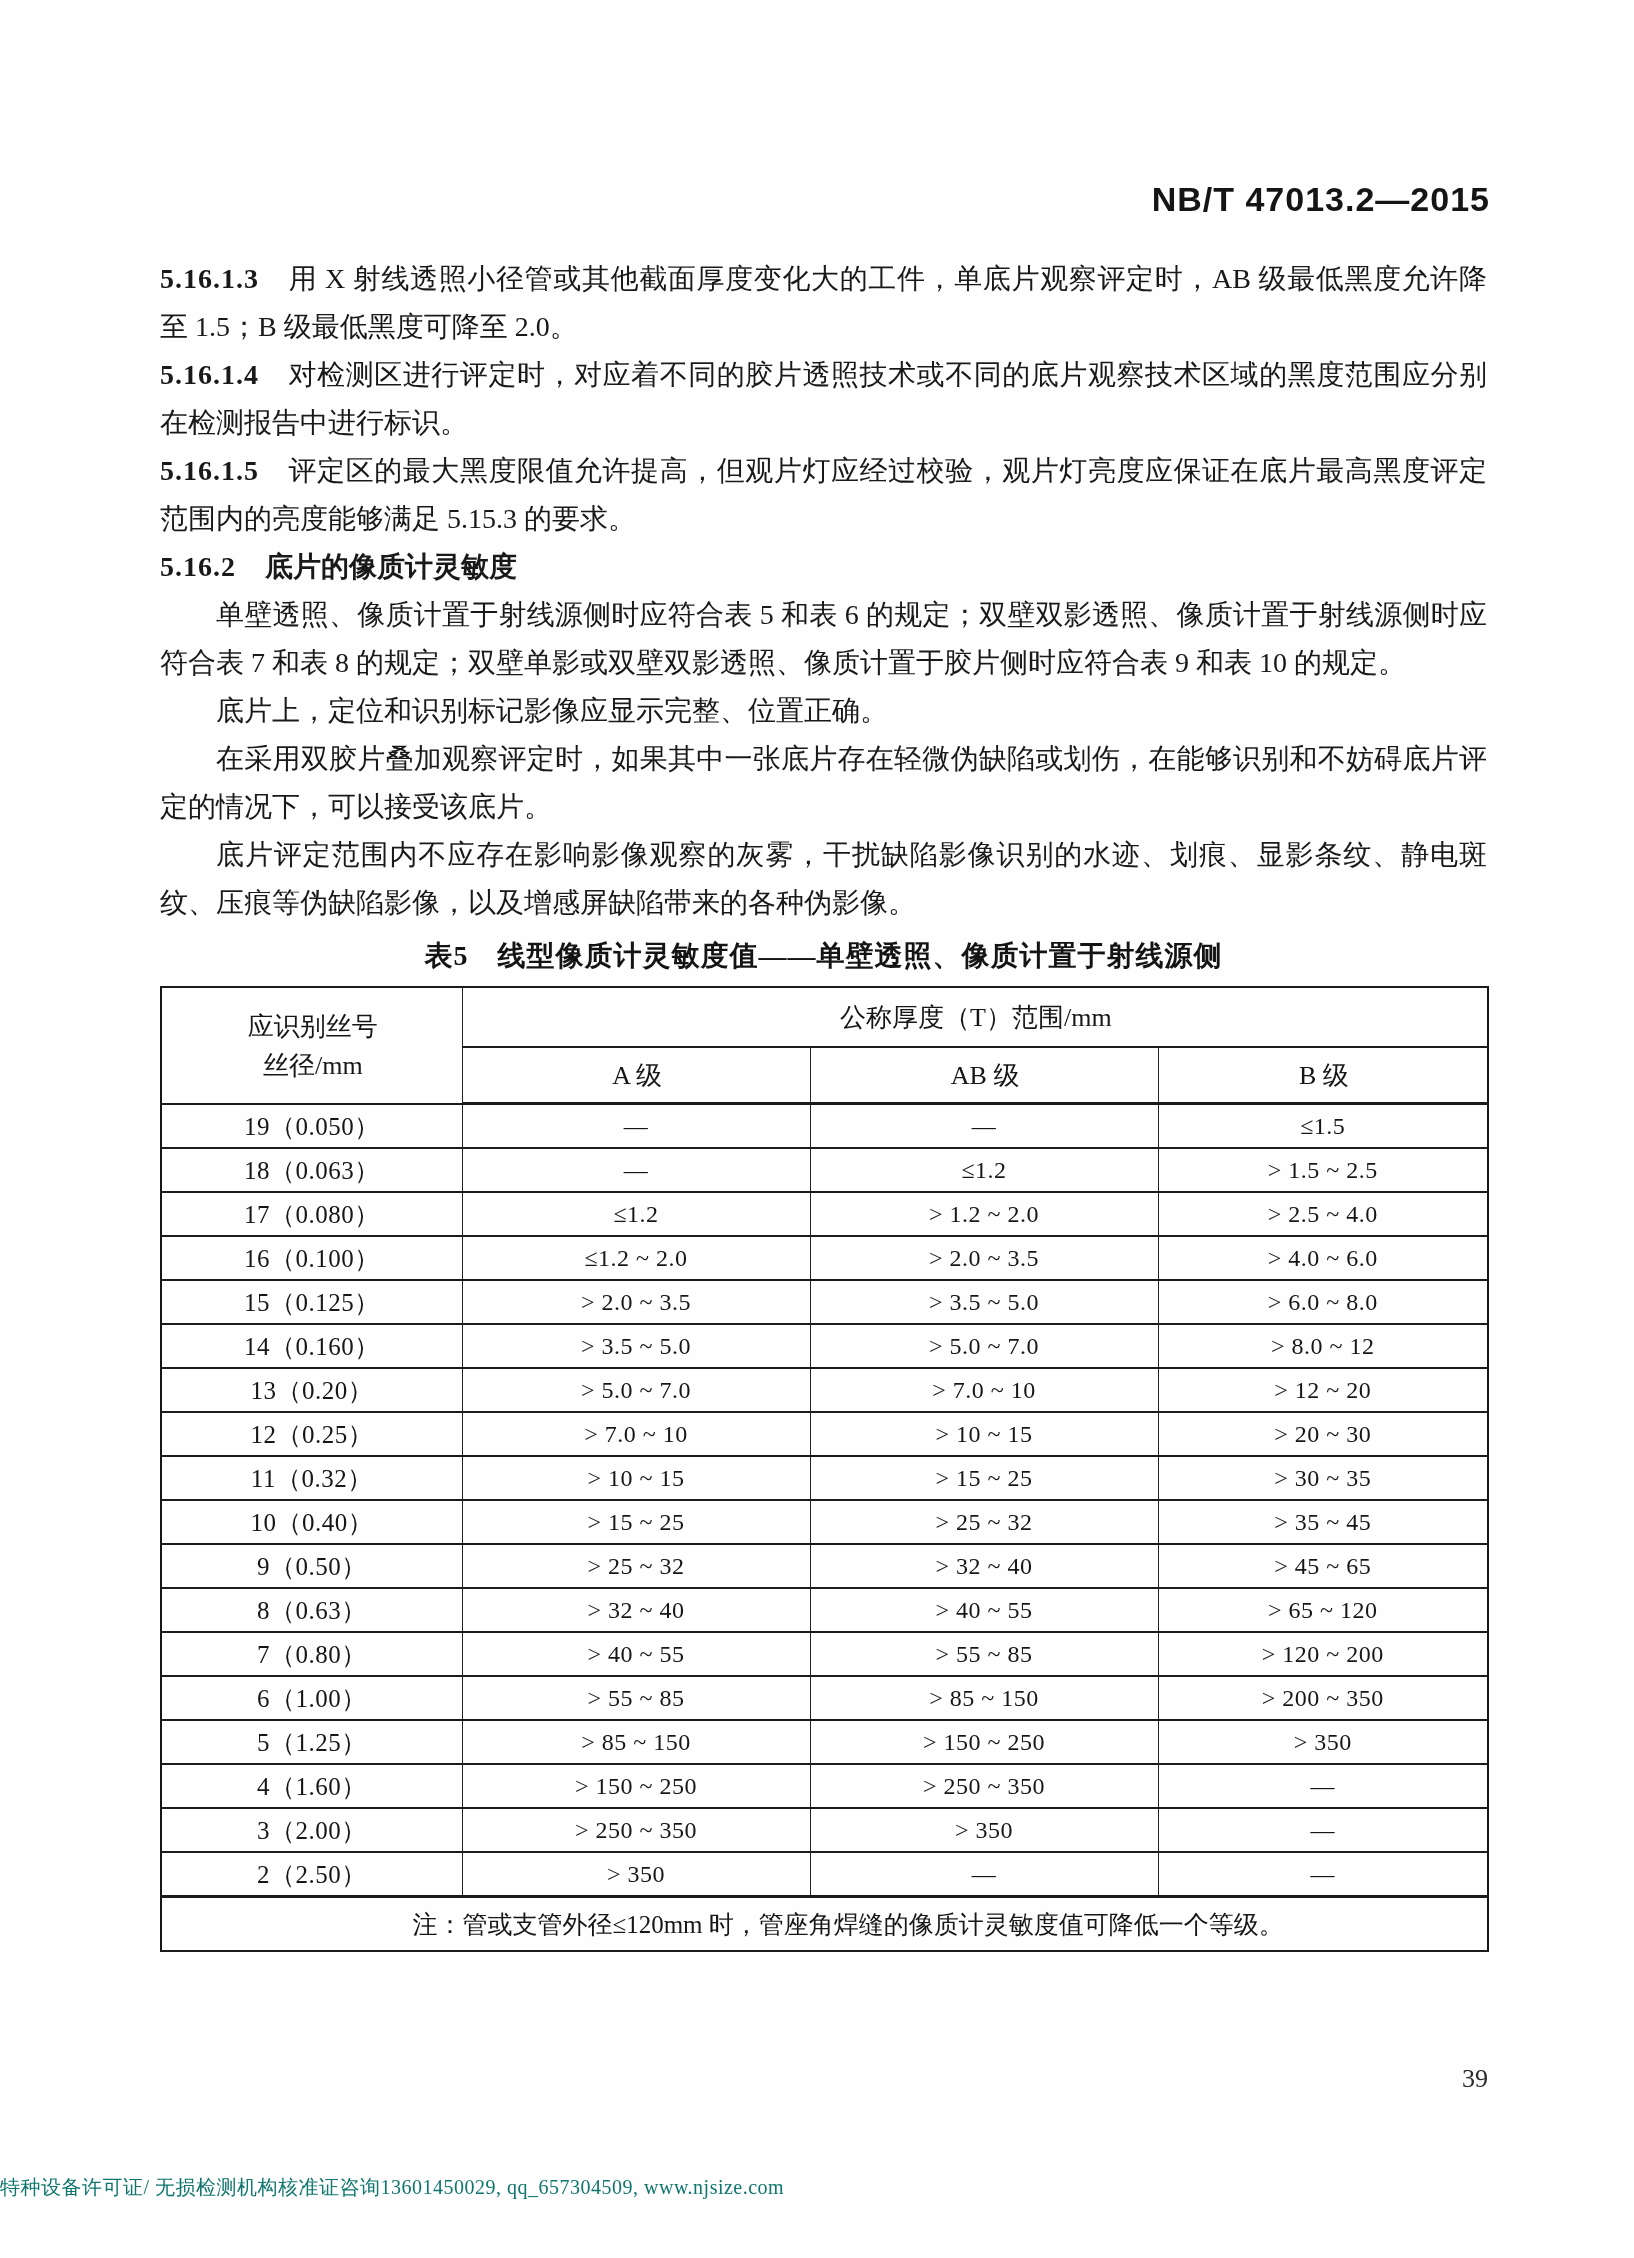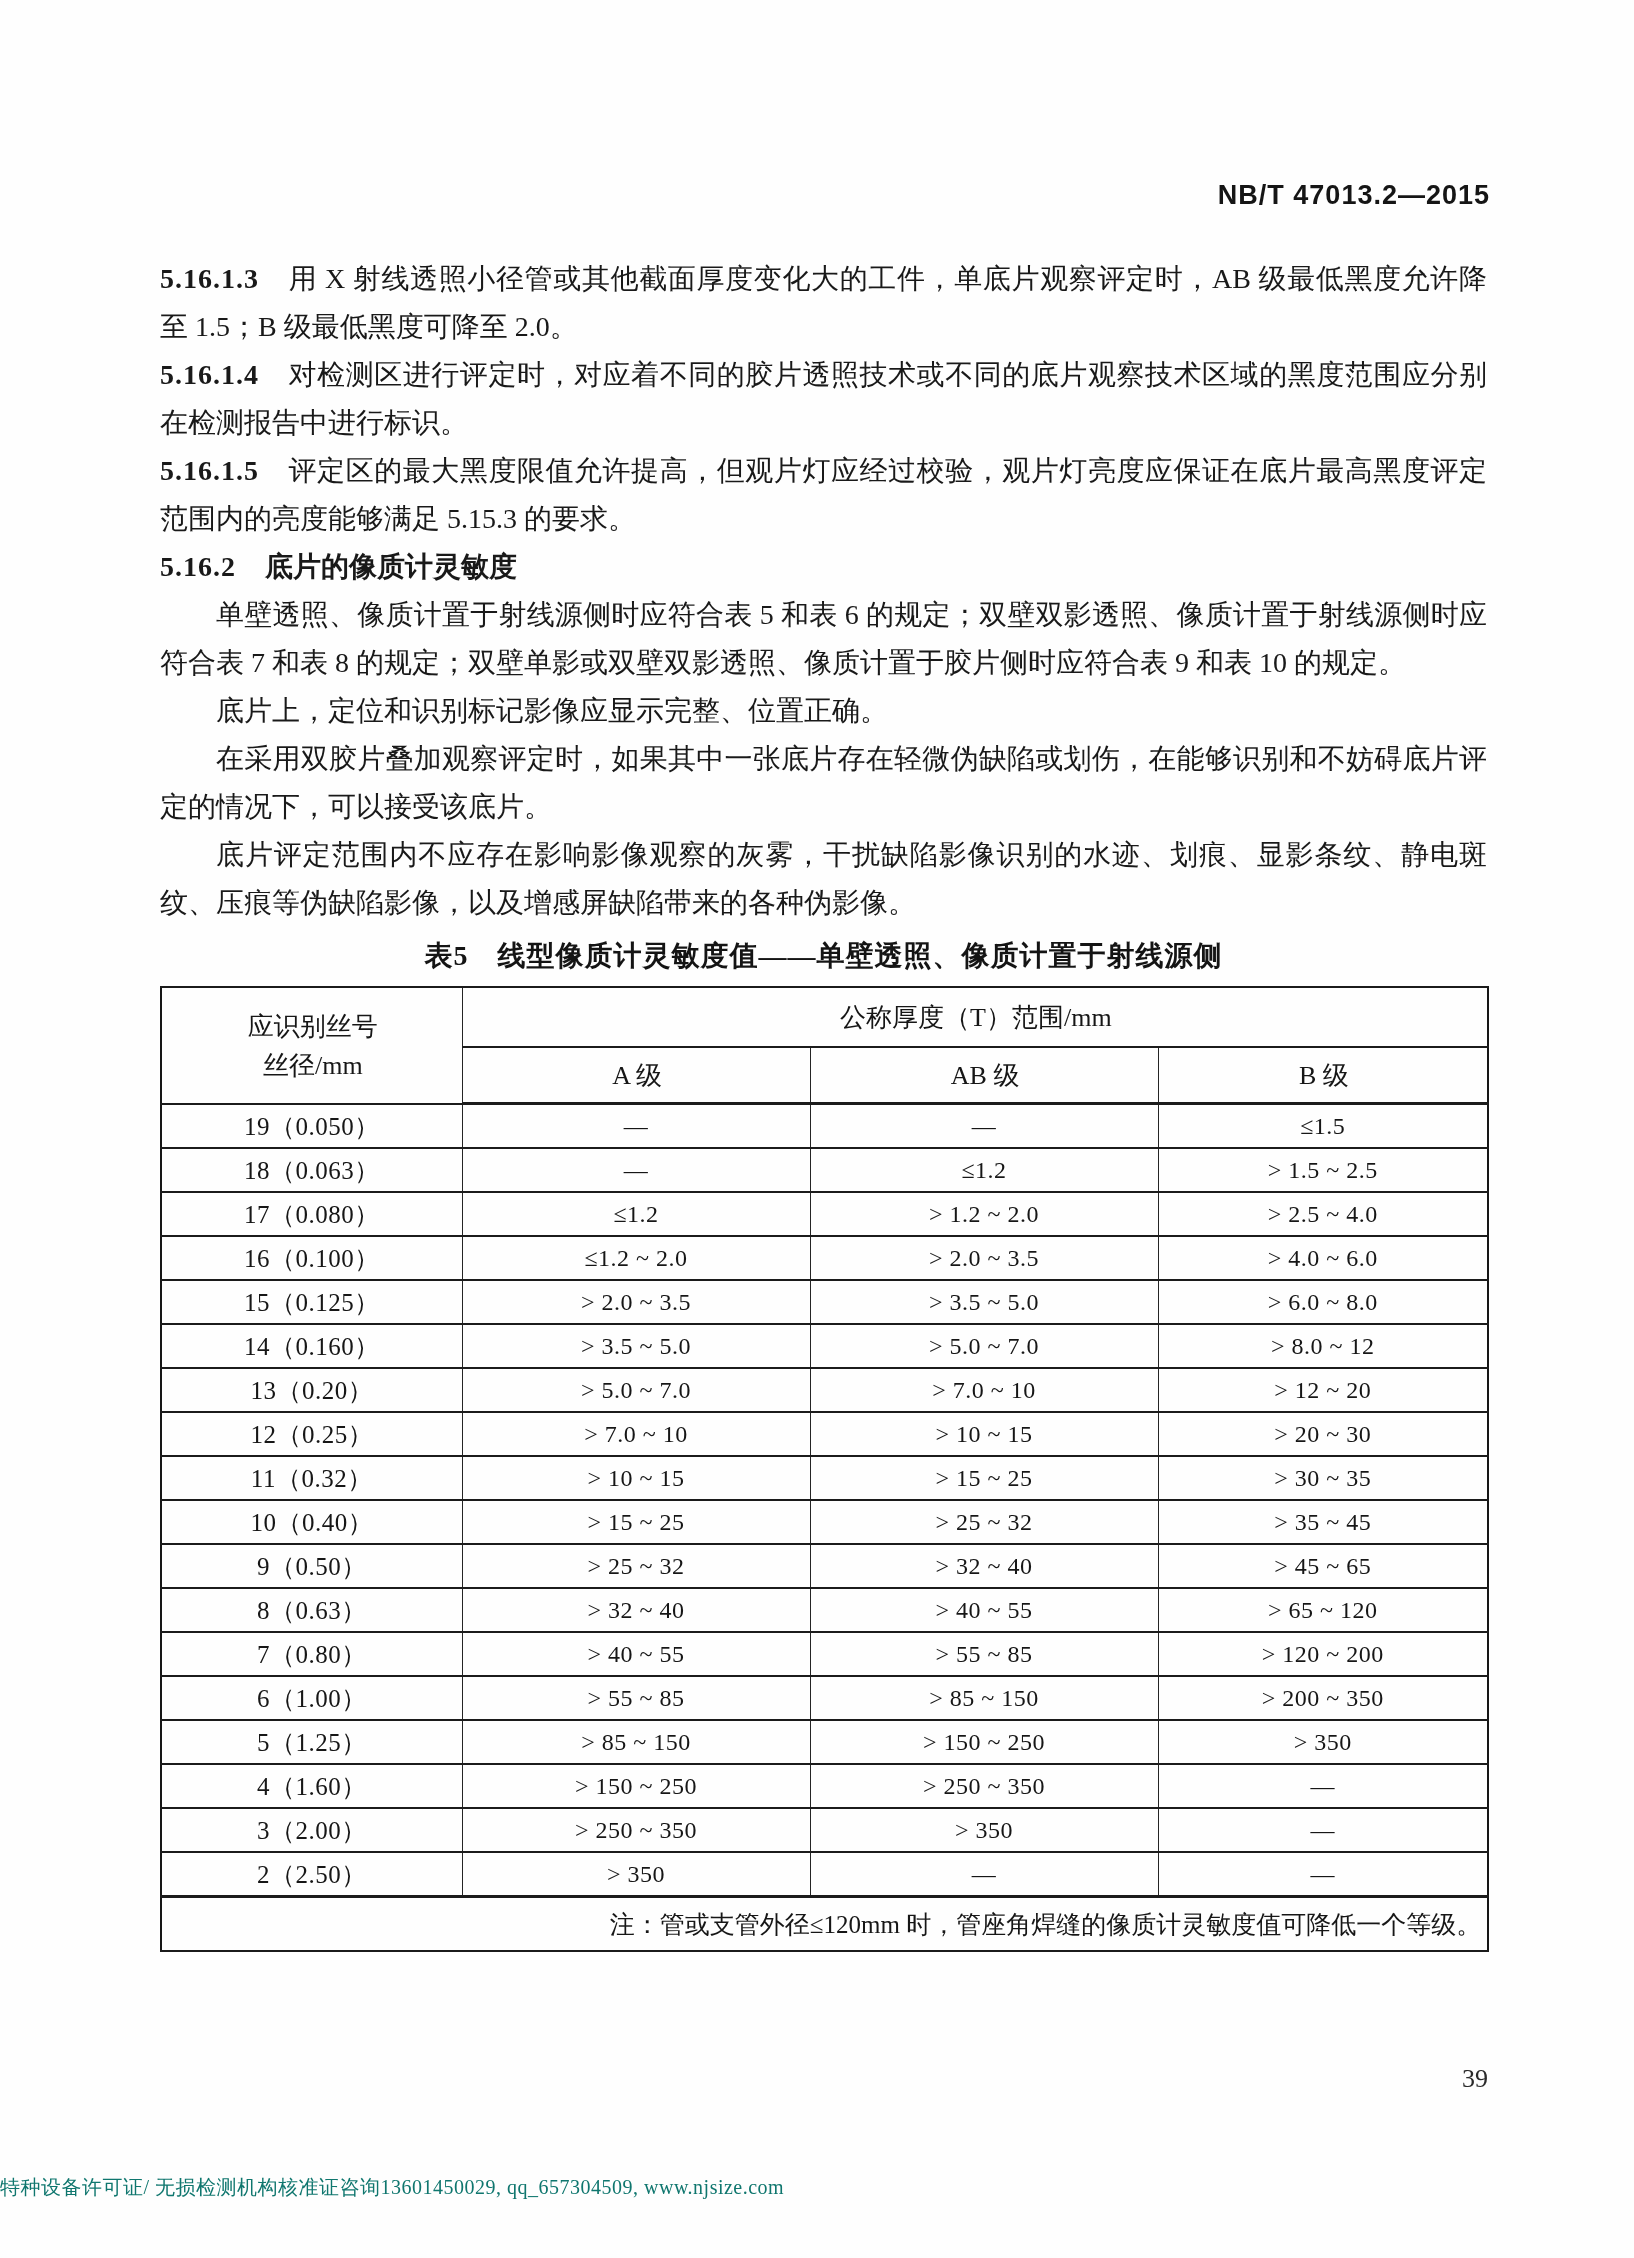--- a/index.html
+++ b/index.html
@@ -7,21 +7,21 @@
     position:relative;
     width:1635px;height:2258px;
     background:#fefefe;
     color:#1c1c1c;
     font-family:"Liberation Serif","DejaVu Serif",serif;
     overflow:hidden;
   }
   .doc-number{
     position:absolute;top:180px;right:145px;
     font-family:"Liberation Sans","DejaVu Sans",sans-serif;
-    font-size:27px;font-weight:600;letter-spacing:1px;color:#151515;text-align:center;
+    font-size:34px;font-weight:600;letter-spacing:1px;color:#151515;text-align:center;
   }
   .content{
     position:absolute;left:160px;top:255px;width:1327px;
   }
   .para{
     margin:0;font-size:28px;line-height:48px;text-align:justify;
     color:#191919;
   }
   .para.indent{text-indent:56px;}
   .para.heading{font-weight:600;}
@@ -46,21 +46,21 @@
     padding:0 5.8px;
   }
   table.iqi thead th{font-size:26px;padding-left:8px;}
   .row-header-cell div{line-height:39px;}
   table.iqi thead tr.subhead th{height:54px;}
   table.iqi thead tr.tophead th{height:58px;}
   table.iqi thead tr.subhead th{border-bottom-width:3.9px;}
   table.iqi tbody td{height:42px;font-size:24px;letter-spacing:0.5px;}
   table.iqi tbody td.wire-col{font-size:25px;}
   table.iqi tfoot td{
-    height:52px;text-align:right;padding-left:53px;font-size:25px;
+    height:52px;text-align:center;padding-left:53px;font-size:25px;
     border-top-width:3.9px;
   }
   .page-number{
     position:absolute;top:2064px;right:147px;
     font-size:26px;color:#2a2a2a;
   }
   .service-footer{
     position:absolute;top:2174px;left:0;width:100%;
     text-align:left;font-size:20px;color:#0f766e;letter-spacing:0.5px;
   }

